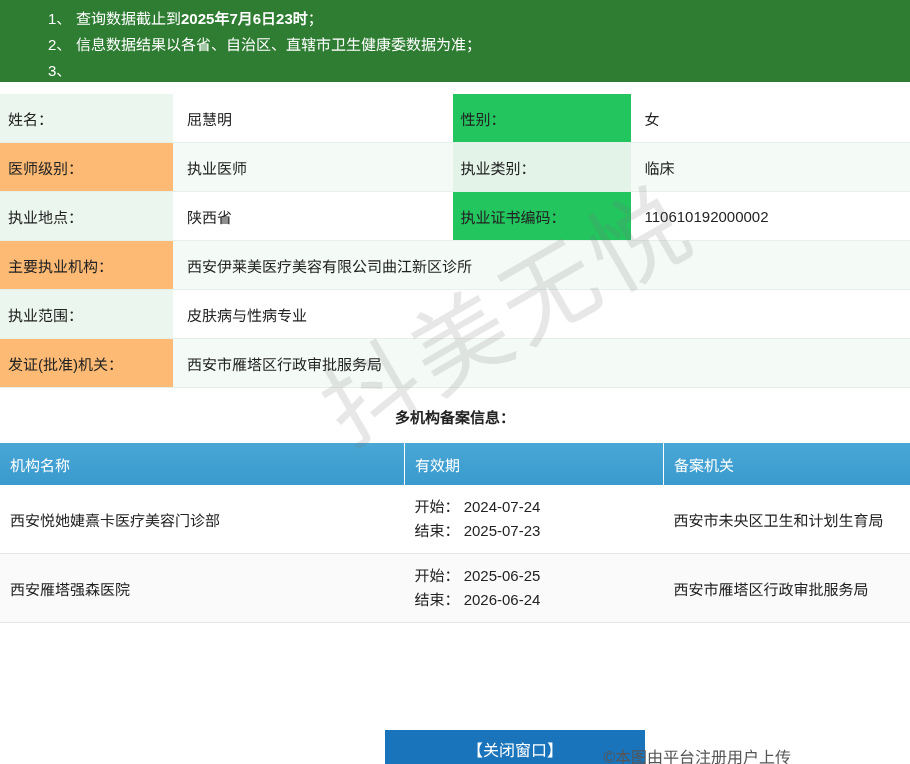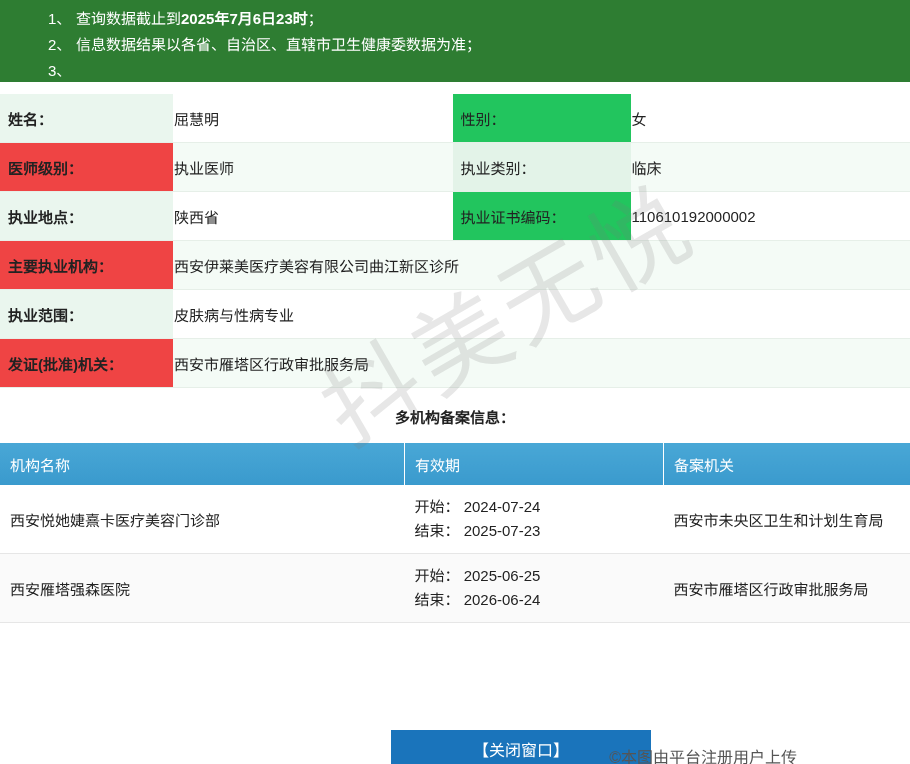--- a/index.html
+++ b/index.html
@@ -70,35 +70,34 @@
     border-bottom: 1px solid #e6efe8;
     font-size: 15px;
     vertical-align: middle;
     padding: 0 0 0 8px;
     background: #ffffff;
   }
   .info-table td.label {
     background: #eaf6ee;
     width: 165px;
     color: #222;
-    font-weight: bold;
   }
   .info-table td.value {
     background: #ffffff;
-    padding-left: 1px;
+    padding-left: 14px;
   }
   .info-table td.label2 {
     background: #22c55e;
     width: 170px;
   }
   .info-table tr.alt td.value {
     background: #f4fbf6;
   }
   .info-table tr.alt td.label {
-    background: #ef4444;
+    background: #fdba74;
   }
   .info-table tr.alt td.label2 {
     background: #e3f3e8;
   }
 
   
   .section-title {
     text-align: center;
     font-weight: bold;
     font-size: 15px;
@@ -139,21 +138,21 @@
     background: #fafafa;
   }
   .col-name { width: 394px; }
   .col-valid { width: 248px; }
   .col-org { width: 268px; }
   .valid-line { line-height: 24px; white-space: nowrap; }
 
   
   .footer {
     position: absolute;
-    left: 6px;
+    left: 0;
     top: 730px;
     width: 780px;
     height: 34px;
     padding-left: 17px;
   }
   .close-button {
     position: absolute;
     left: 385px;
     top: 0;
     width: 260px;

